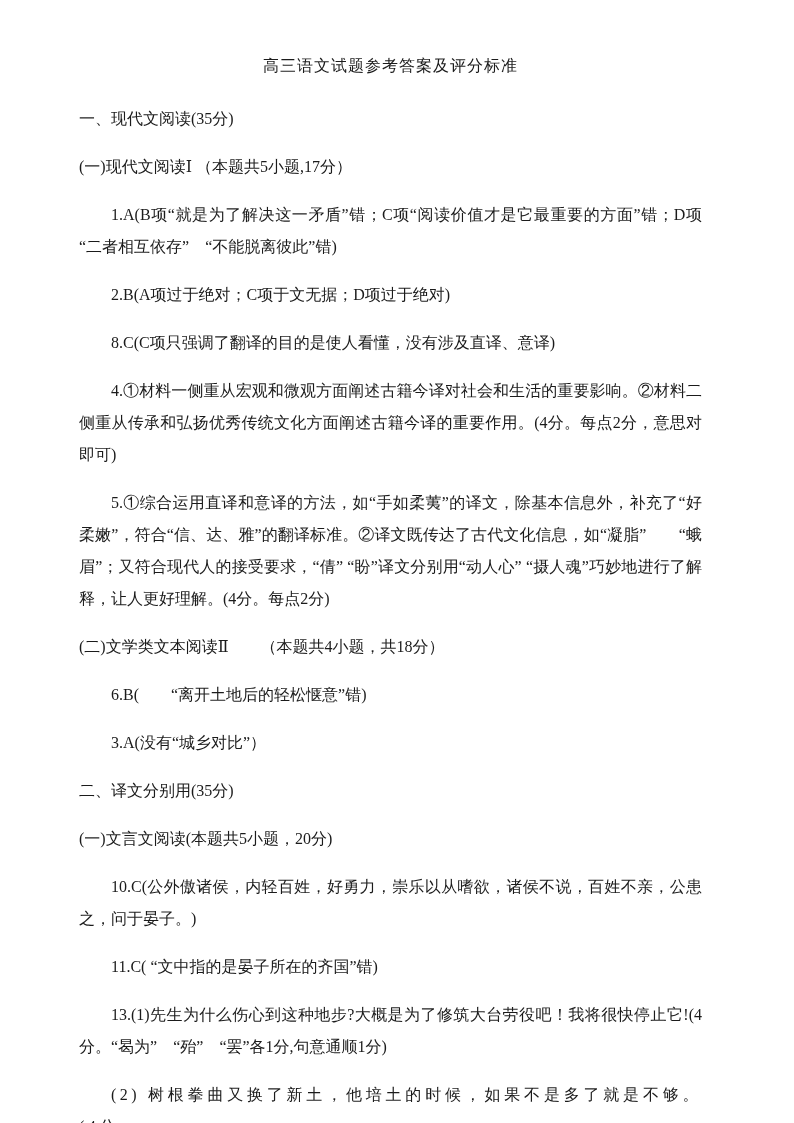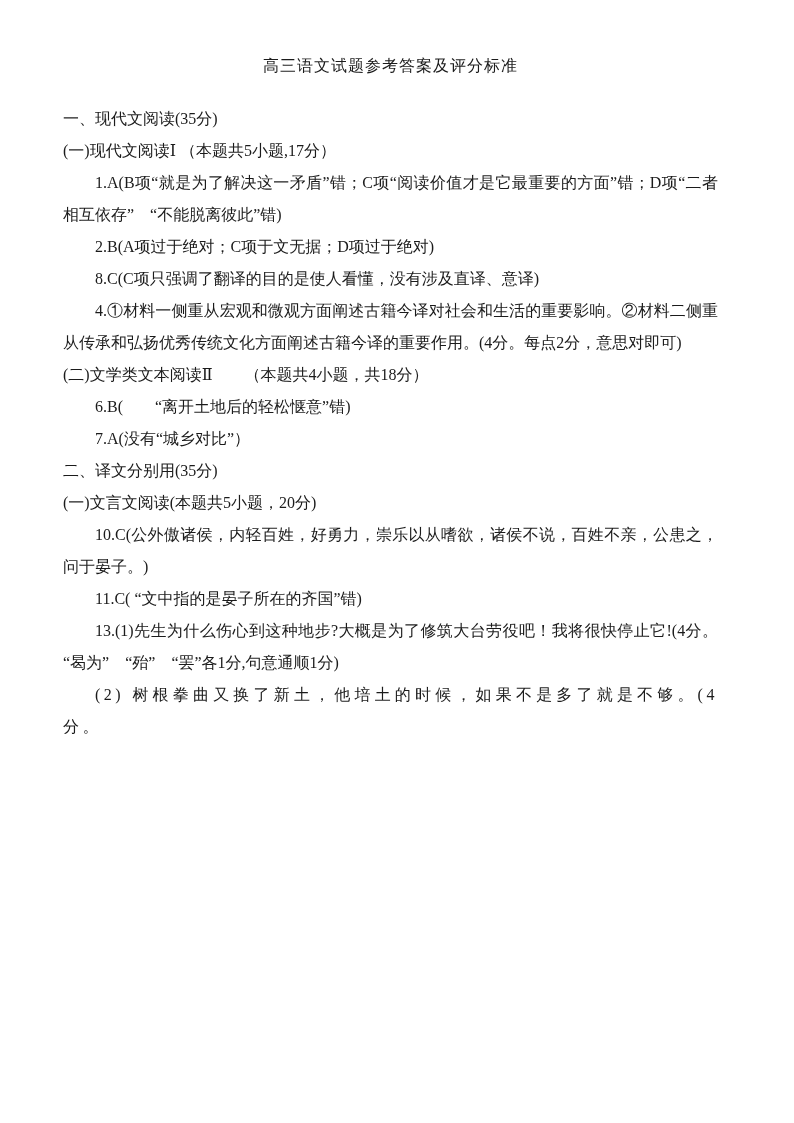--- a/index.html
+++ b/index.html
@@ -21,43 +21,44 @@
   }
   .doc-title {
     font-size: 16px;
     font-weight: normal;
     text-align: center;
     line-height: 32px;
     letter-spacing: 1px;
     margin: 0 0 21px 0;
   }
   .page p {
-    margin: 0;
+    margin: 16px;
     font-size: 16px;
     line-height: 32px;
     text-align: justify;
     word-break: break-all;
   }
   .ans { text-indent: 2em; }
   .spread { letter-spacing: 0.22em; }
 </style>
 </head>
 <body>
 
 <div class="page">
   <h1 class="doc-title">高三语文试题参考答案及评分标准</h1>
 
   <p class="sec">一、现代文阅读(35分)</p>
   <p class="sec">(一)现代文阅读Ⅰ （本题共5小题,17分）</p>
   <p class="ans">1.A(B项“就是为了解决这一矛盾”错；C项“阅读价值才是它最重要的方面”错；D项“二者相互依存”　“不能脱离彼此”错)</p>
   <p class="ans">2.B(A项过于绝对；C项于文无据；D项过于绝对)</p>
   <p class="ans">8.C(C项只强调了翻译的目的是使人看懂，没有涉及直译、意译)</p>
   <p class="ans">4.①材料一侧重从宏观和微观方面阐述古籍今译对社会和生活的重要影响。②材料二侧重从传承和弘扬优秀传统文化方面阐述古籍今译的重要作用。(4分。每点2分，意思对即可)</p>
+  <p class="ans">5.①综合运用直译和意译的方法，如“手如柔荑”的译文，除基本信息外，补充了“好柔嫩”，符合“信、达、雅”的翻译标准。②译文既传达了古代文化信息，如“凝脂”　　“蛾眉”；又符合现代人的接受要求，“倩” “盼”译文分别用“动人心” “摄人魂”巧妙地进行了解释，让人更好理解。(4分。每点2分)</p>
   <p class="sec">(二)文学类文本阅读Ⅱ　　（本题共4小题，共18分）</p>
   <p class="ans">6.B(　　“离开土地后的轻松惬意”错)</p>
-  <p class="ans">7.A(没有“城乡对比”）</p>
+  <p class="ans">3.A(没有“城乡对比”）</p>
   <p class="sec">二、译文分别用(35分)</p>
   <p class="sec">(一)文言文阅读(本题共5小题，20分)</p>
   <p class="ans">10.C(公外傲诸侯，内轻百姓，好勇力，崇乐以从嗜欲，诸侯不说，百姓不亲，公患之，问于晏子。)</p>
   <p class="ans">11.C( “文中指的是晏子所在的齐国”错)</p>
   <p class="ans">13.(1)先生为什么伤心到这种地步?大概是为了修筑大台劳役吧！我将很快停止它!(4分。“曷为”　“殆”　“罢”各1分,句意通顺1分)</p>
   <p class="ans spread">(2) 树根拳曲又换了新土，他培土的时候，如果不是多了就是不够。(4分。</p>
 </div>
 
 </body></html>

